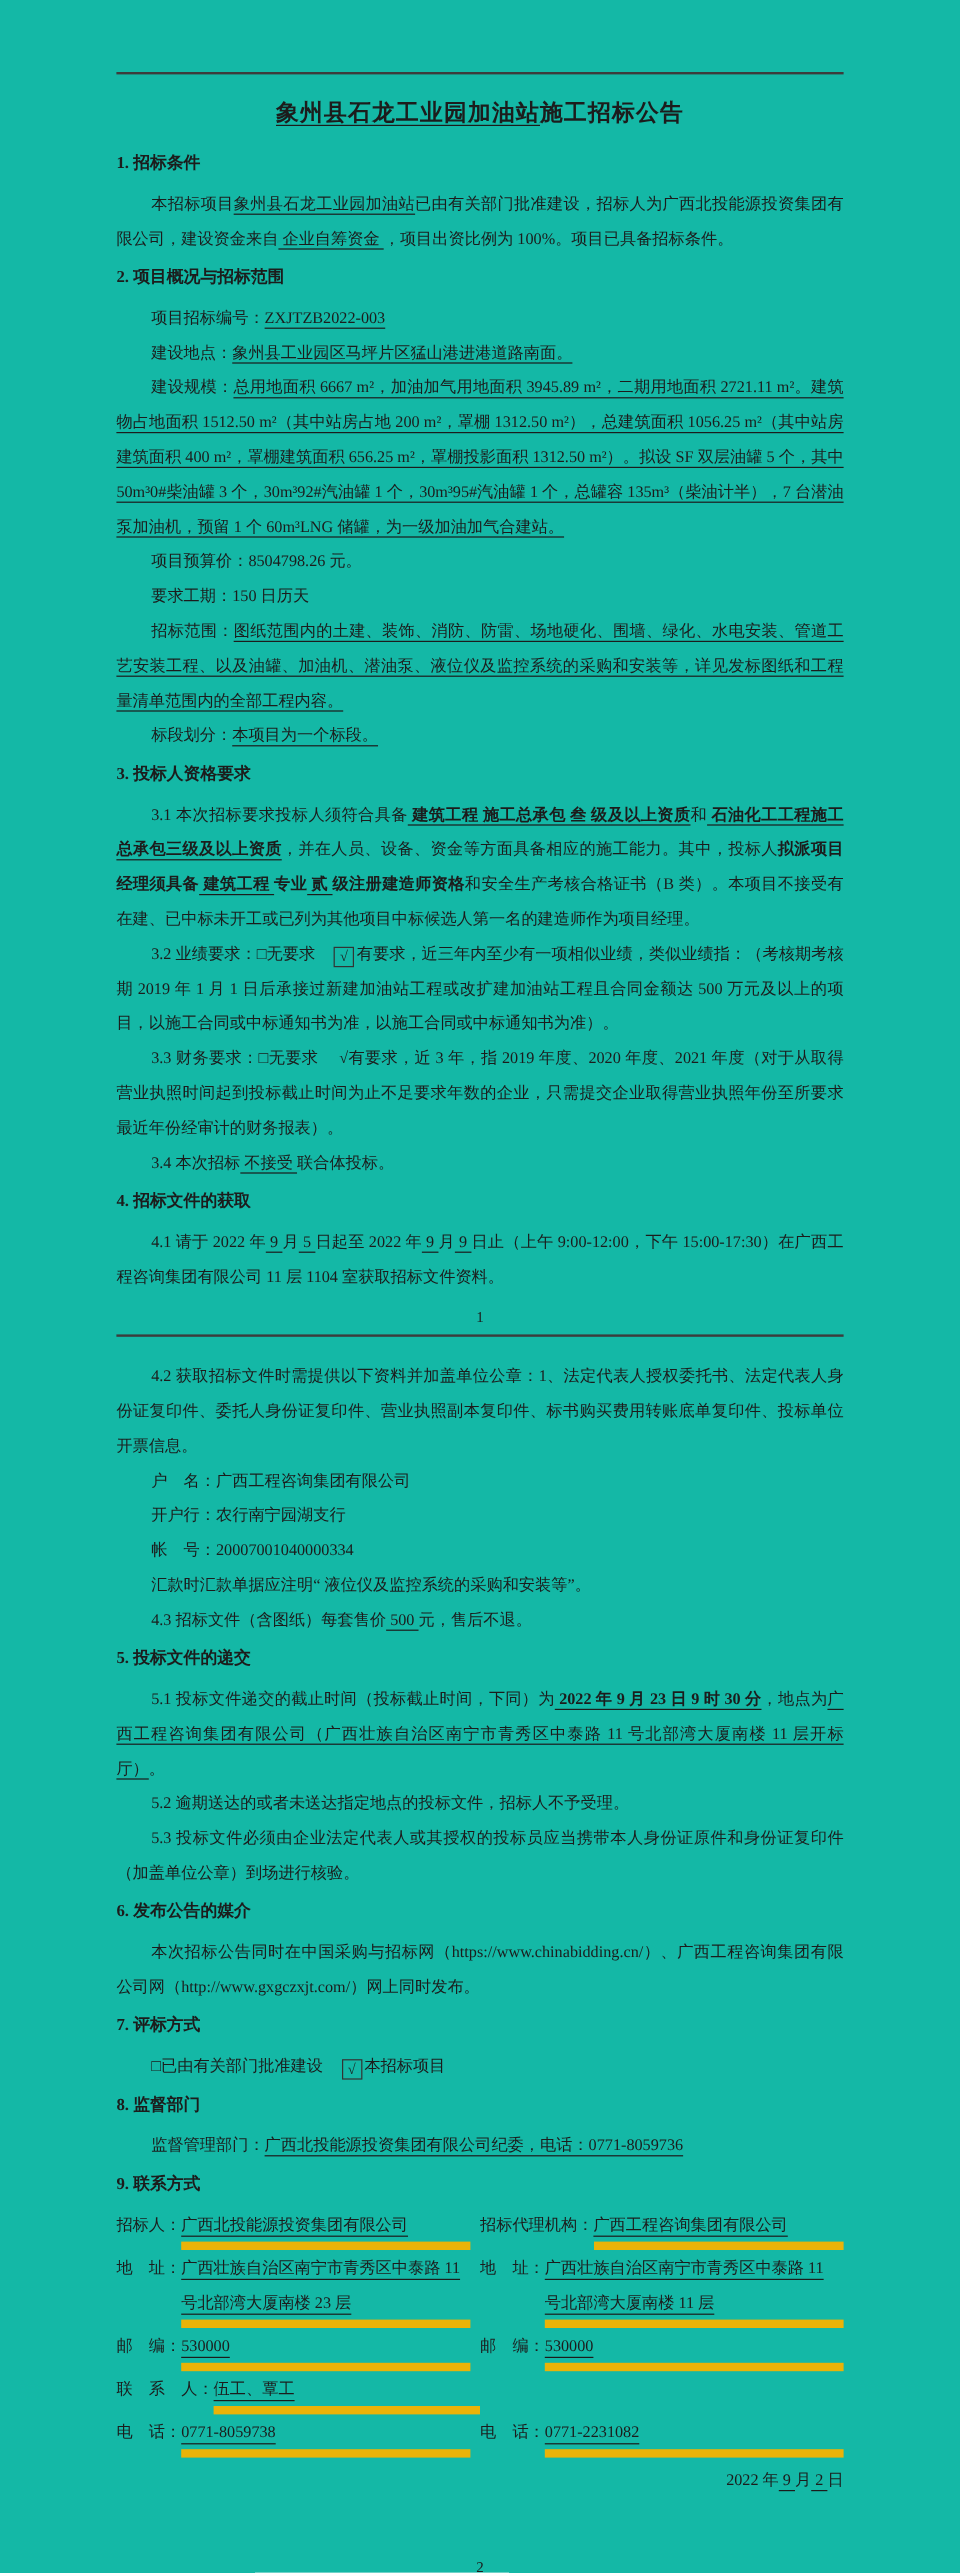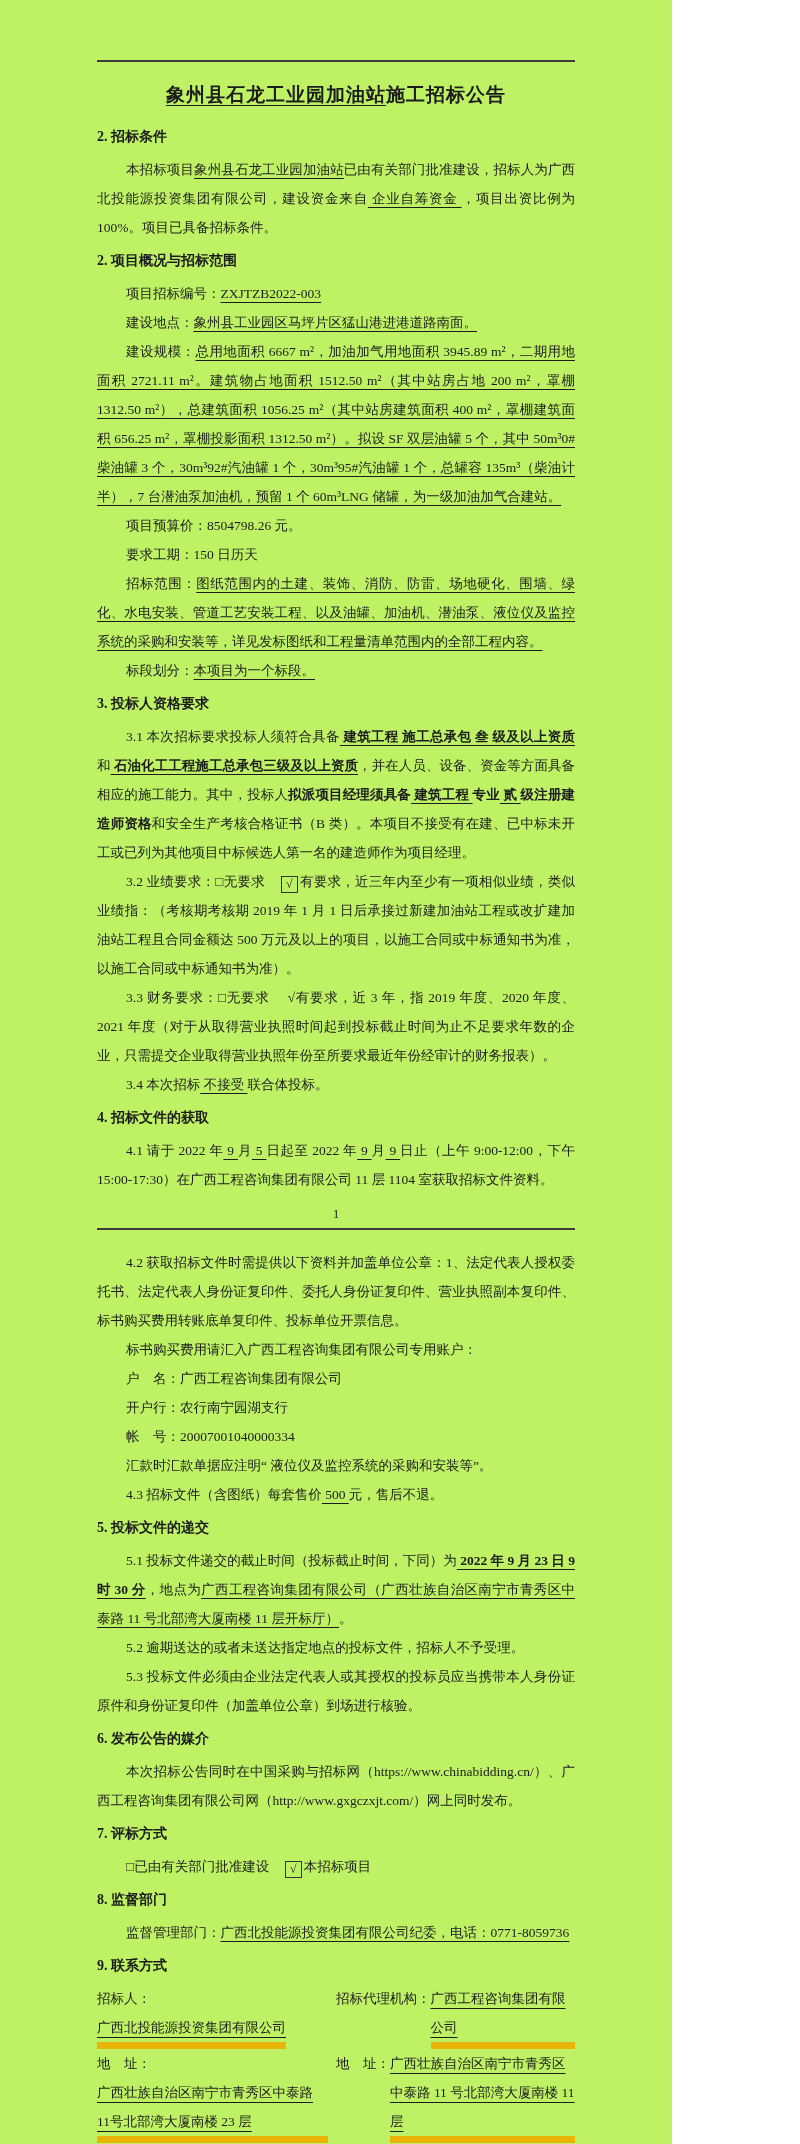--- a/index.html
+++ b/index.html
@@ -1,49 +1,49 @@
 <!DOCTYPE html>
 <html><head>
 <meta charset="utf-8">
 <style>
   html,body { margin:0; padding:0; background:#ffffff; }
   body { width:800px; font-family:"Liberation Serif","DejaVu Serif",serif; color:#1c1c1c; }
-  .doc { position:relative; width:672px; height:2144px; padding:0 97px; box-sizing:border-box; overflow:hidden; background:#bef264; }
+  .doc { position:relative; width:800px; height:2144px; padding:0 97px; box-sizing:border-box; overflow:hidden; background:#14b8a6; }
   .rule { border-top:2px solid #3c3c3c; height:0; }
   .top-rule { margin-top:60px; }
   .title { font-size:19px; font-weight:bold; text-align:center; margin:18px 0 12px; line-height:30px; letter-spacing:1px; }
   .title .u { text-decoration:underline; text-underline-offset:4px; }
   .sec-heading { font-size:14px; font-weight:bold; margin:4px 0; line-height:29px; }
   .para { margin:0; font-size:13.5px; line-height:29px; text-indent:2.15em; text-align:justify; }
   .run.u { text-decoration:underline; text-underline-offset:4px; text-decoration-thickness:1px; }
   .run.b { font-weight:bold; }
   .run.boxchk { display:inline-block; text-indent:0; width:15px; height:15px; line-height:15px; border:1px solid #333; text-align:center; font-size:12px; margin:0 2px; vertical-align:-2px; text-decoration:none; }
   .pagefoot { text-align:center; font-size:12.5px; margin:10px 0 4px; line-height:20px; }
   .foot-rule { margin-bottom:18px; }
   .contact { margin-top:2px; }
   .c-row { display:flex; }
   .c-cell { display:flex; align-items:flex-start; line-height:29px; font-size:13.5px; }
-  .c-cell.left  { width:50%; padding-right:8px; box-sizing:border-box;flex-direction:column; }
+  .c-cell.left  { width:50%; padding-right:8px; box-sizing:border-box; }
   .c-cell.right { width:50%; }
   .c-label { white-space:nowrap; }
   .c-value { flex:1; border-bottom:7px solid #eab308; text-decoration:underline; text-underline-offset:5px; text-decoration-thickness:1px; }
   .date-line { text-align:right; text-indent:0; margin-top:4px; }
   .pagefoot2 { margin-top:48px; }
 </style>
 </head>
 <body>
 
 <div class="doc">
 
   <div class="rule top-rule"></div>
 
   <h1 class="title"><span class="u">象州县石龙工业园加油站</span><span>施工招标公告</span></h1>
 
   <div id="page1-body">
-      <h3 class="sec-heading"><span class="run">2. 招标条件</span></h3>
+      <h3 class="sec-heading"><span class="run">1. 招标条件</span></h3>
       <p class="para"><span class="run">本招标项目</span><span class="run u">象州县石龙工业园加油站</span><span class="run">已由有关部门批准建设，招标人为广西北投能源投资集团有限公司，建设资金来自</span><span class="run u"> 企业自筹资金 </span><span class="run">，项目出资比例为 100%。项目已具备招标条件。</span></p>
       <h3 class="sec-heading"><span class="run">2. 项目概况与招标范围</span></h3>
       <p class="para"><span class="run">项目招标编号：</span><span class="run u">ZXJTZB2022-003</span></p>
       <p class="para"><span class="run">建设地点：</span><span class="run u">象州县工业园区马坪片区猛山港进港道路南面。</span></p>
       <p class="para"><span class="run">建设规模：</span><span class="run u">总用地面积 6667 m²，加油加气用地面积 3945.89 m²，二期用地面积 2721.11 m²。建筑物占地面积 1512.50 m²（其中站房占地 200 m²，罩棚 1312.50 m²），总建筑面积 1056.25 m²（其中站房建筑面积 400 m²，罩棚建筑面积 656.25 m²，罩棚投影面积 1312.50 m²）。拟设 SF 双层油罐 5 个，其中 50m³0#柴油罐 3 个，30m³92#汽油罐 1 个，30m³95#汽油罐 1 个，总罐容 135m³（柴油计半），7 台潜油泵加油机，预留 1 个 60m³LNG 储罐，为一级加油加气合建站。</span></p>
       <p class="para"><span class="run">项目预算价：8504798.26 元。</span></p>
       <p class="para"><span class="run">要求工期：150 日历天</span></p>
       <p class="para"><span class="run">招标范围：</span><span class="run u">图纸范围内的土建、装饰、消防、防雷、场地硬化、围墙、绿化、水电安装、管道工艺安装工程、以及油罐、加油机、潜油泵、液位仪及监控系统的采购和安装等，详见发标图纸和工程量清单范围内的全部工程内容。</span></p>
       <p class="para"><span class="run">标段划分：</span><span class="run u">本项目为一个标段。</span></p>
       <h3 class="sec-heading"><span class="run">3. 投标人资格要求</span></h3>
@@ -53,21 +53,20 @@
       <p class="para"><span class="run">3.4 本次招标</span><span class="run u"> 不接受 </span><span class="run">联合体投标。</span></p>
       <h3 class="sec-heading"><span class="run">4. 招标文件的获取</span></h3>
       <p class="para"><span class="run">4.1 请于 2022 年</span><span class="run u"> 9 </span><span class="run">月</span><span class="run u"> 5 </span><span class="run">日起至 2022 年</span><span class="run u"> 9 </span><span class="run">月</span><span class="run u"> 9 </span><span class="run">日止（上午 9:00-12:00，下午 15:00-17:30）在广西工程咨询集团有限公司 11 层 1104 室获取招标文件资料。</span></p>
     </div>
 
   <div class="pagefoot">1</div>
   <div class="rule foot-rule"></div>
 
   <div id="page2-body">
       <p class="para"><span class="run">4.2 获取招标文件时需提供以下资料并加盖单位公章：1、法定代表人授权委托书、法定代表人身份证复印件、委托人身份证复印件、营业执照副本复印件、标书购买费用转账底单复印件、投标单位开票信息。</span></p>
-      <p class="para"><span class="run">标书购买费用请汇入广西工程咨询集团有限公司专用账户：</span></p>
       <p class="para"><span class="run">户　名：广西工程咨询集团有限公司</span></p>
       <p class="para"><span class="run">开户行：农行南宁园湖支行</span></p>
       <p class="para"><span class="run">帐　号：20007001040000334</span></p>
       <p class="para"><span class="run">汇款时汇款单据应注明“ 液位仪及监控系统的采购和安装等”。</span></p>
       <p class="para"><span class="run">4.3 招标文件（含图纸）每套售价</span><span class="run u"> 500 </span><span class="run">元，售后不退。</span></p>
       <h3 class="sec-heading"><span class="run">5. 投标文件的递交</span></h3>
       <p class="para"><span class="run">5.1 投标文件递交的截止时间（投标截止时间，下同）为</span><span class="run u b"> 2022 年 9 月 23 日 9 时 30 分</span><span class="run">，地点为</span><span class="run u">广西工程咨询集团有限公司（广西壮族自治区南宁市青秀区中泰路 11 号北部湾大厦南楼 11 层开标厅）</span><span class="run">。</span></p>
       <p class="para"><span class="run">5.2 逾期送达的或者未送达指定地点的投标文件，招标人不予受理。</span></p>
       <p class="para"><span class="run">5.3 投标文件必须由企业法定代表人或其授权的投标员应当携带本人身份证原件和身份证复印件（加盖单位公章）到场进行核验。</span></p>
       <h3 class="sec-heading"><span class="run">6. 发布公告的媒介</span></h3>

